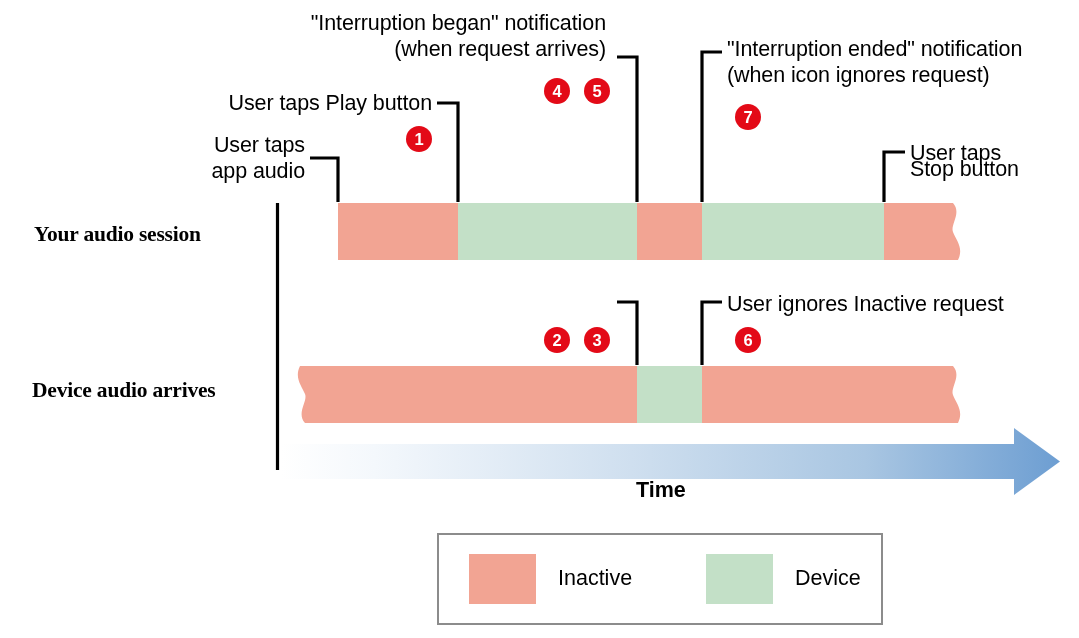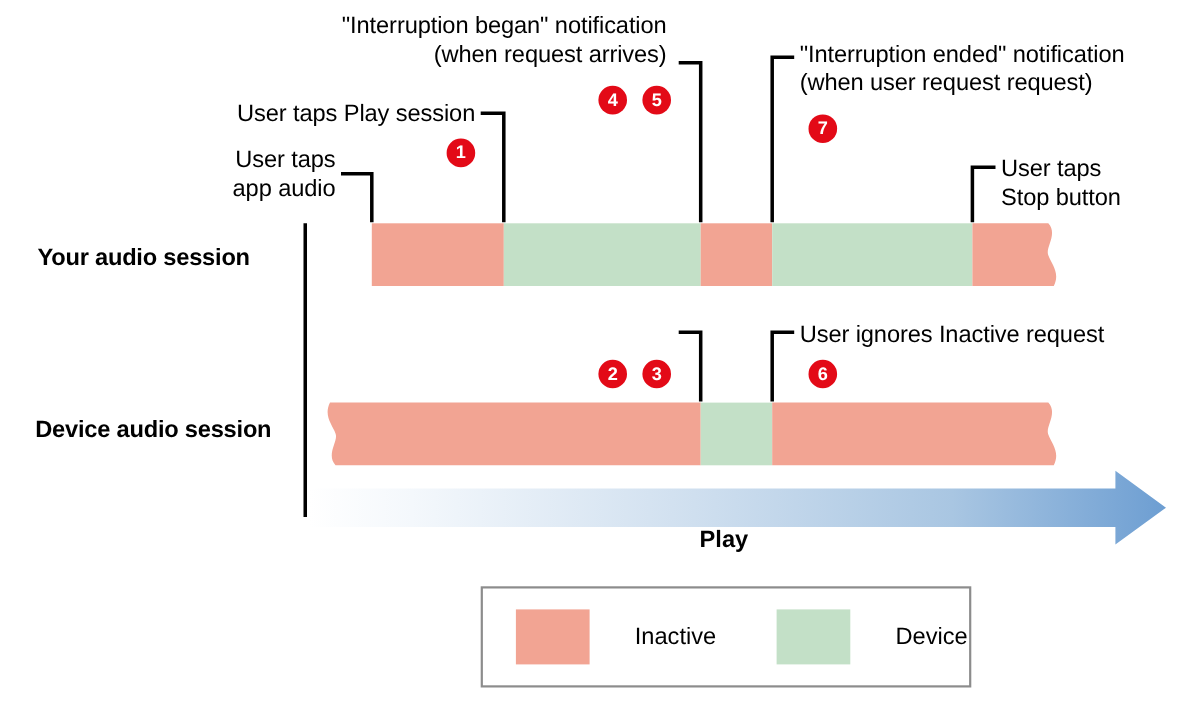--- a/index.html
+++ b/index.html
@@ -34,20 +34,21 @@
     letter-spacing: -0.1px;
   }
   .anno.right { text-align: right; }
   .row-label {
     position: absolute;
     font-size: 21.5px;
     font-weight: bold;
     white-space: nowrap;
     color: #000;
     letter-spacing: -0.2px;
+    font-family: Liberation Serif, serif;
   }
   .badge {
     position: absolute;
     width: 26px;
     height: 26px;
     border-radius: 50%;
     background: #E30A17;
     color: #ffffff;
     font-size: 16.5px;
     font-weight: bold;
@@ -75,21 +76,20 @@
     position: absolute;
     width: 67px;
     height: 50px;
     top: 554px;
   }
   .legend-text {
     position: absolute;
     top: 566px;
     font-size: 21.5px;
     white-space: nowrap;
-    margin-left: 19px;
   }
 </style>
 </head>
 <body>
 
 <div id="canvas">
 
   <svg class="svg-layer" viewBox="0 0 1079 638" xmlns="http://www.w3.org/2000/svg">
     <defs>
       <linearGradient id="timeGrad" x1="0" y1="0" x2="1" y2="0">
@@ -132,47 +132,47 @@
       <path d="M617,302 L637,302 L637,365"></path>
       <path d="M722,302 L702,302 L702,365"></path>
     </g>
 
     <g>
       <path d="M281,444 L1014,444 L1014,428 L1060,461.5 L1014,495 L1014,479 L281,479 Z" fill="url(#timeGrad)"></path>
     </g>
   </svg>
 
   <div class="row-label" style="left:34px; top:222px;">Your audio session</div>
-  <div class="row-label" style="left:32px; top:378px;">Device audio session</div>
+  <div class="row-label" style="left:32px; top:378px;">Device audio arrives</div>
 
   <div class="anno right" style="left:216px; top:10px; width:390px;">"Interruption began" notification</div>
   <div class="anno right" style="left:216px; top:36px; width:390px;">(when request arrives)</div>
   <div class="badge" style="left:544px; top:78px;">4</div>
   <div class="badge" style="left:584px; top:78px;">5</div>
 
   <div class="anno" style="left:727px; top:36px;">"Interruption ended" notification</div>
-  <div class="anno" style="left:727px; top:62px;">(when user request request)</div>
+  <div class="anno" style="left:727px; top:62px;">(when icon ignores request)</div>
   <div class="badge" style="left:735px; top:104px;">7</div>
 
-  <div class="anno right" style="left:137px; top:90px; width:295px;">User taps Play session</div>
+  <div class="anno right" style="left:137px; top:90px; width:295px;">User taps Play button</div>
   <div class="badge" style="left:406px; top:126px;">1</div>
 
   <div class="anno right" style="left:105px; top:132px; width:200px;">User taps</div>
   <div class="anno right" style="left:105px; top:158px; width:200px;">app audio</div>
 
   <div class="anno" style="left:910px; top:140px;">User taps</div>
-  <div class="anno" style="left:910px; top:166px;">Stop button</div>
+  <div class="anno" style="left:910px; top:156px;">Stop button</div>
 
   <div class="badge" style="left:544px; top:327px;">2</div>
   <div class="badge" style="left:584px; top:327px;">3</div>
 
   <div class="anno" style="left:727px; top:291px;">User ignores Inactive request</div>
   <div class="badge" style="left:735px; top:327px;">6</div>
 
-  <div class="time-label" style="left:636px; top:478px;">Play</div>
+  <div class="time-label" style="left:636px; top:478px;">Time</div>
 
   <div class="legend-box"></div>
   <div class="legend-swatch" style="left:469px; background:#F2A493;"></div>
   <div class="legend-text" style="left:558px;">Inactive</div>
   <div class="legend-swatch" style="left:706px; background:#C3E0C7;"></div>
   <div class="legend-text" style="left:795px;">Device</div>
 
 </div>
 
 </body></html>

